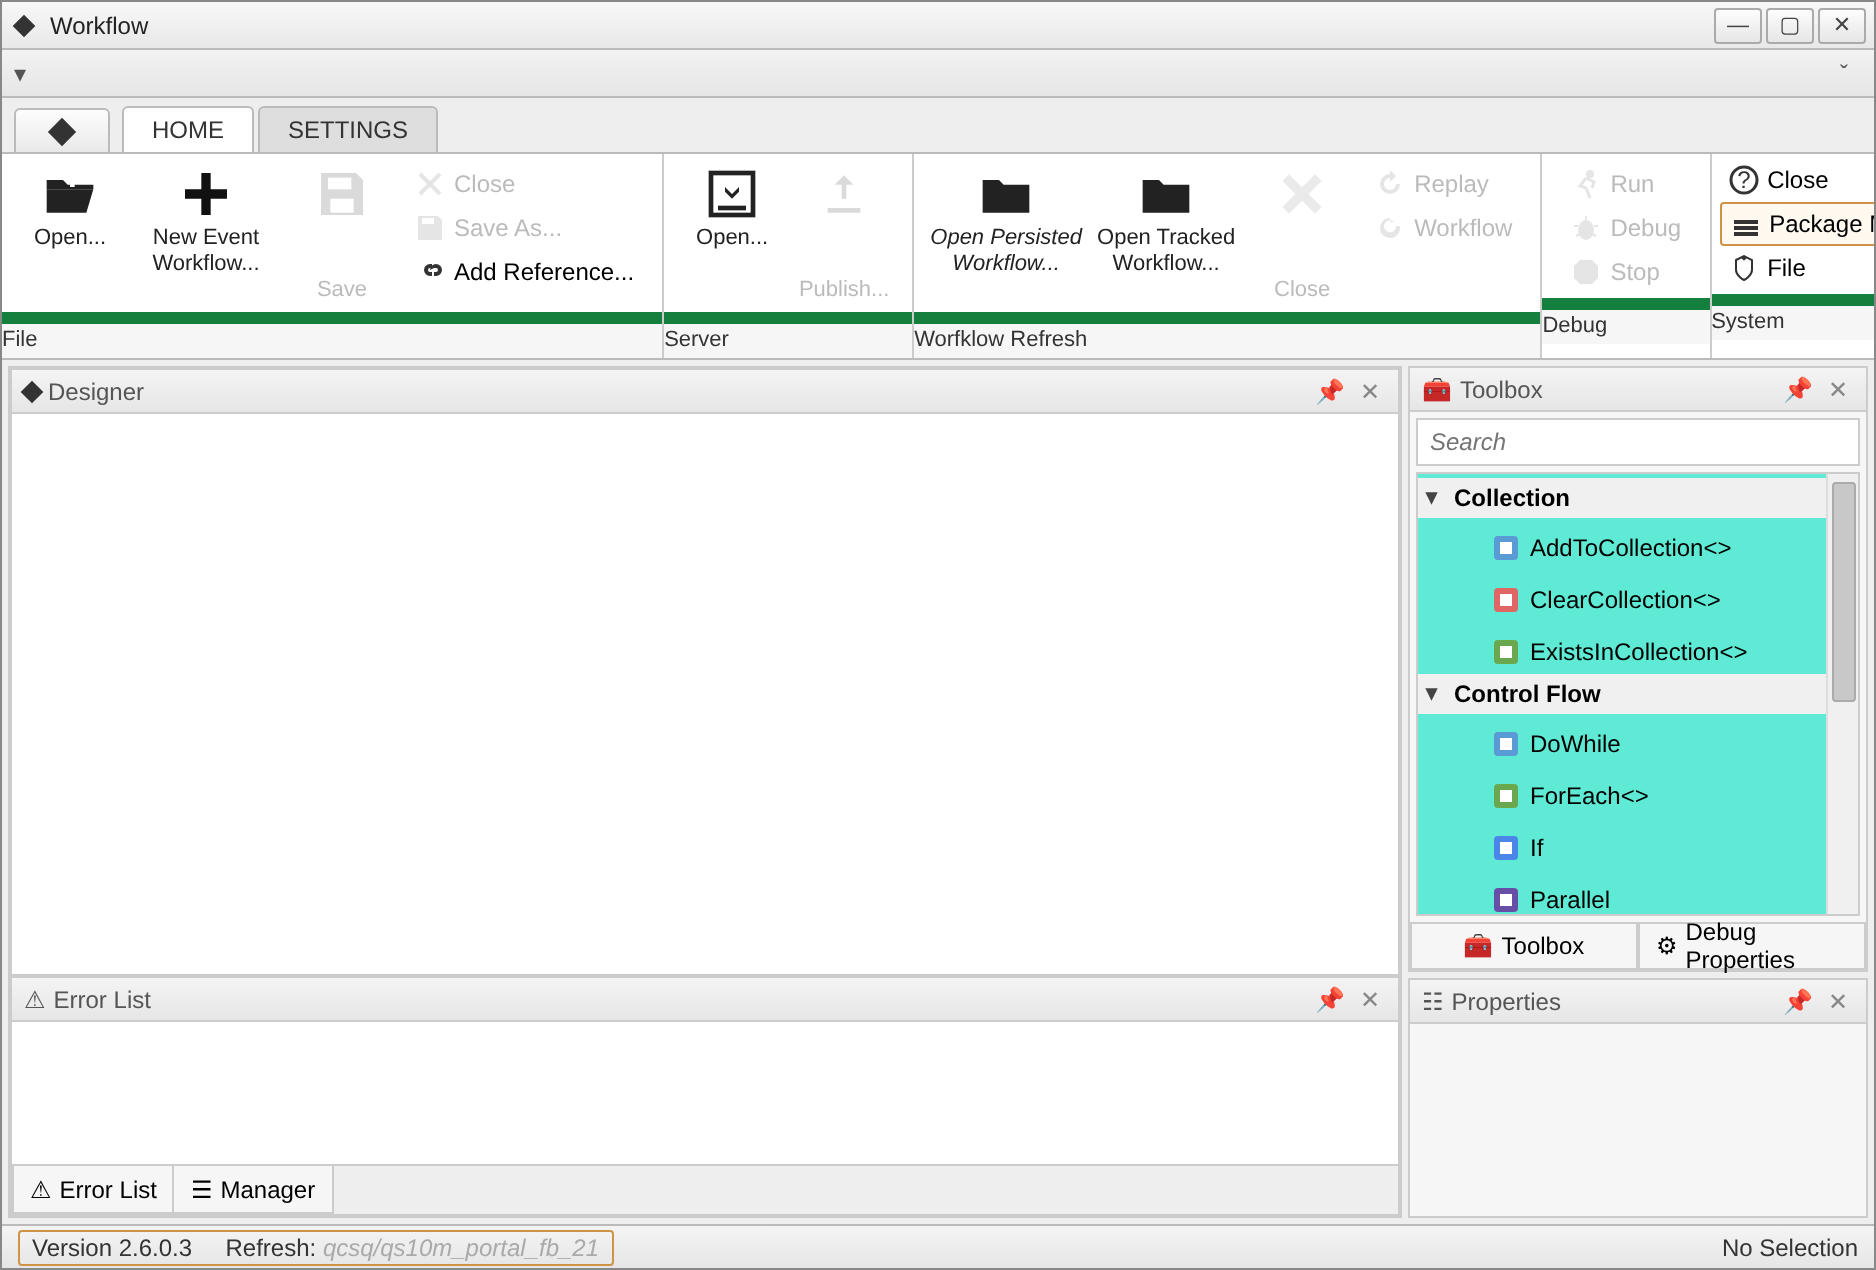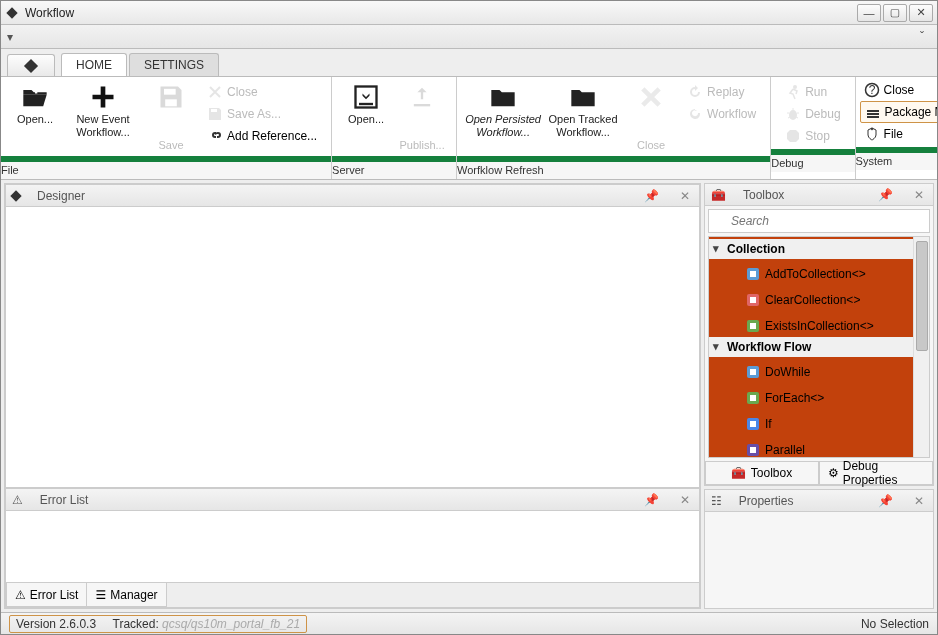--- a/index.html
+++ b/index.html
@@ -40,33 +40,33 @@
   .smallbtn svg { width:16px; height:16px; }
   .system .smallbtn { width:130px; }
   .system .smallbtn.highlight { border:1px solid #ce9347; background:#fff9f0; border-radius:2px; }
 
   
   .mainarea { flex:1; display:flex; background:#eee; min-height:0; }
   .leftcol { flex:1; display:flex; flex-direction:column; border:1px solid #ccc; margin:3px; min-width:0; }
   .rightcol { width:230px; display:flex; flex-direction:column; margin:3px 3px 3px 0; gap:3px; min-height:0; }
 
   .panel { border:1px solid #ccc; background:#f6f6f6; display:flex; flex-direction:column; min-height:0; }
-  .panelhead { height:22px; background:linear-gradient(#f4f4f4,#e6e6e6); border-bottom:1px solid #ccc; display:flex; align-items:center; padding:0 6px; gap:17px; color:#555; }
+  .panelhead { height:22px; background:linear-gradient(#f4f4f4,#e6e6e6); border-bottom:1px solid #ccc; display:flex; align-items:center; padding:0 6px; gap:4px; color:#555; }
   .panelhead .ptitle { flex:1; }
   .pinbtn { width:16px; text-align:center; color:#888; cursor:pointer; }
 
   .designer-body { flex:1; background:#fff; }
   .errorlist { height:120px; }
   .errorlist .ebody { flex:1; background:#fff; border-bottom:1px solid #ccc; }
   .bottomTabs { display:flex; height:24px; background:#eee; }
   .bottomTabs .btab { display:flex; align-items:center; gap:4px; padding:0 8px; border:1px solid #ccc; border-top:none; margin-right:-1px; background:#f6f6f6; cursor:pointer; }
 
   .toolbox { flex:1; min-height:0; }
-  .tbsearch { height:24px; background:#fff; border:1px solid #ccc; margin:3px; padding:2px 22px; color:#1d4ed8; font-style:italic; }
-  .tbtree { flex:1; overflow:hidden; background:#c2410c; margin:0 3px 3px 3px; border:1px solid #ccc; position:relative; }
+  .tbsearch { height:24px; background:#fff; border:1px solid #ccc; margin:3px; padding:2px 6px; color:#1d4ed8; font-style:italic; }
+  .tbtree { flex:1; overflow:hidden; background:#5eead4; margin:0 3px 3px 3px; border:1px solid #ccc; position:relative; }
   .treeinner { padding:2px 0; }
   .cat { background:#f0f0f0; font-weight:700; padding:3px 6px 3px 18px; position:relative; cursor:pointer; }
   .cat::before { content:"▾"; position:absolute; left:4px; font-size:11px; color:#444; }
   .item { padding:7px 6px 3px 36px; cursor:pointer; display:flex; align-items:center; gap:4px; }
   .item .iic { width:16px; height:16px; }
   .tbtree .scroll { position:absolute; right:0; top:0; bottom:0; width:16px; background:#f0f0f0; border-left:1px solid #ddd; }
   .tbtree .thumb { position:absolute; width:12px; left:2px; background:#c8c8c8; border:1px solid #aaa; border-radius:2px; }
 
   .tbTabs { display:flex; height:24px; }
   .tbTabs .ttab { display:flex; align-items:center; gap:4px; padding:0 8px; border:1px solid #ccc; background:#f6f6f6; cursor:pointer; flex:1; justify-content:center; }
@@ -339,21 +339,21 @@
               </svg>
               <span>ClearCollection&lt;&gt;</span>
             </div>
             <div class="item">
               <svg class="iic" viewBox="0 0 16 16">
                 <rect x="2" y="2" width="12" height="12" rx="2" fill="#6aa84f"></rect>
                 <rect x="5" y="5" width="6" height="6" fill="#fff"></rect>
               </svg>
               <span>ExistsInCollection&lt;&gt;</span>
             </div>
-            <div class="cat">Workflow Flow</div>
+            <div class="cat">Control Flow</div>
             <div class="item">
               <svg class="iic" viewBox="0 0 16 16">
                 <rect x="2" y="2" width="12" height="12" rx="2" fill="#5b9bd5"></rect>
                 <rect x="5" y="5" width="6" height="6" fill="#fff"></rect>
               </svg>
               <span>DoWhile</span>
             </div>
             <div class="item">
               <svg class="iic" viewBox="0 0 16 16">
                 <rect x="2" y="2" width="12" height="12" rx="2" fill="#6aa84f"></rect>
@@ -402,18 +402,18 @@
       <div class="pbody">
       </div>
     </div>
   </div>
 </div>
 
 <div class="status">
   <span class="hl">
     <span>Version 2.6.0.3</span>
     &nbsp;&nbsp;&nbsp;
-    <span>Tracked:</span>
+    <span>Refresh:</span>
     <span style="color:#aaa;font-style:italic;">qcsq/qs10m_portal_fb_21</span>
   </span>
   <span class="spacer"></span>
   <span>No Selection</span>
 </div>
 
 </body></html>

